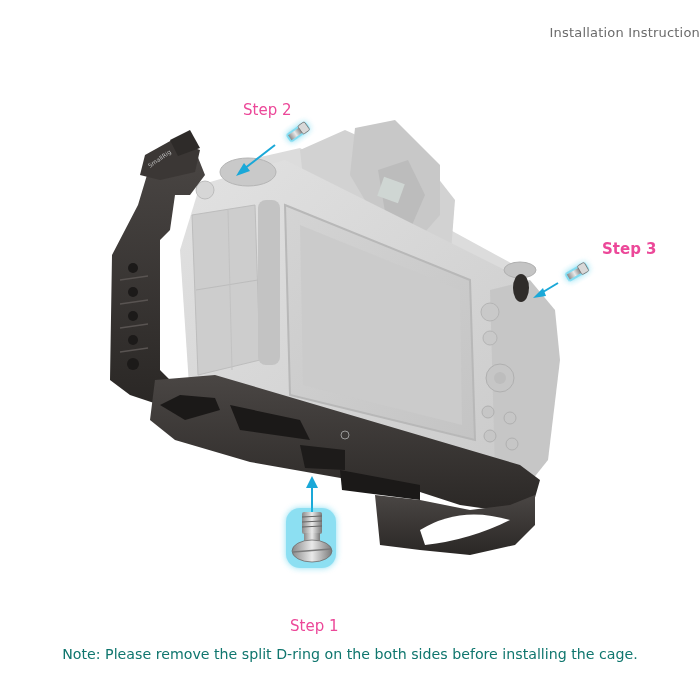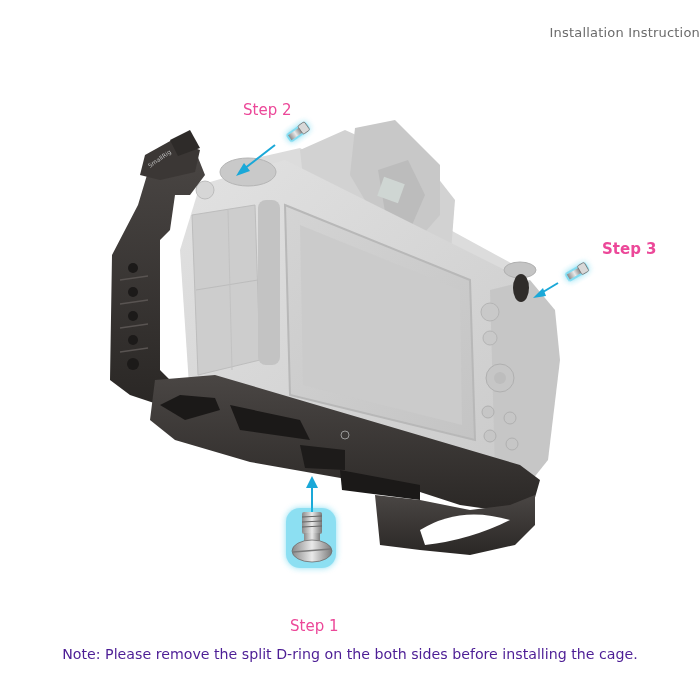--- a/index.html
+++ b/index.html
@@ -1,19 +1,19 @@
 <!DOCTYPE html>
 <html><head>
 <meta charset="utf-8">
 <style>
   html,body{margin:0;padding:0;background:#ffffff;}
   body{width:700px;height:700px;position:relative;overflow:hidden;font-family:"DejaVu Sans","Liberation Sans",sans-serif;}
   .title{position:absolute;top:25px;left:0;width:700px;text-align:right;font-size:13px;color:#6b6b6b;letter-spacing:0.2px;}
   .label{position:absolute;font-size:15px;color:#ec4899;white-space:nowrap;}
-  .note{position:absolute;top:646px;left:0;width:700px;text-align:center;font-size:14.2px;color:#4c1d95;}
+  .note{position:absolute;top:646px;left:0;width:700px;text-align:center;font-size:14.2px;color:#0f766e;}
   svg.scene{position:absolute;left:0;top:0;}
 </style>
 </head>
 <body>
 
 <div class="title">Installation Instruction</div>
 
 <svg class="scene" width="700" height="700" viewBox="0 0 700 700">
   <defs>
     <filter id="glow" x="-60%" y="-60%" width="220%" height="220%">

